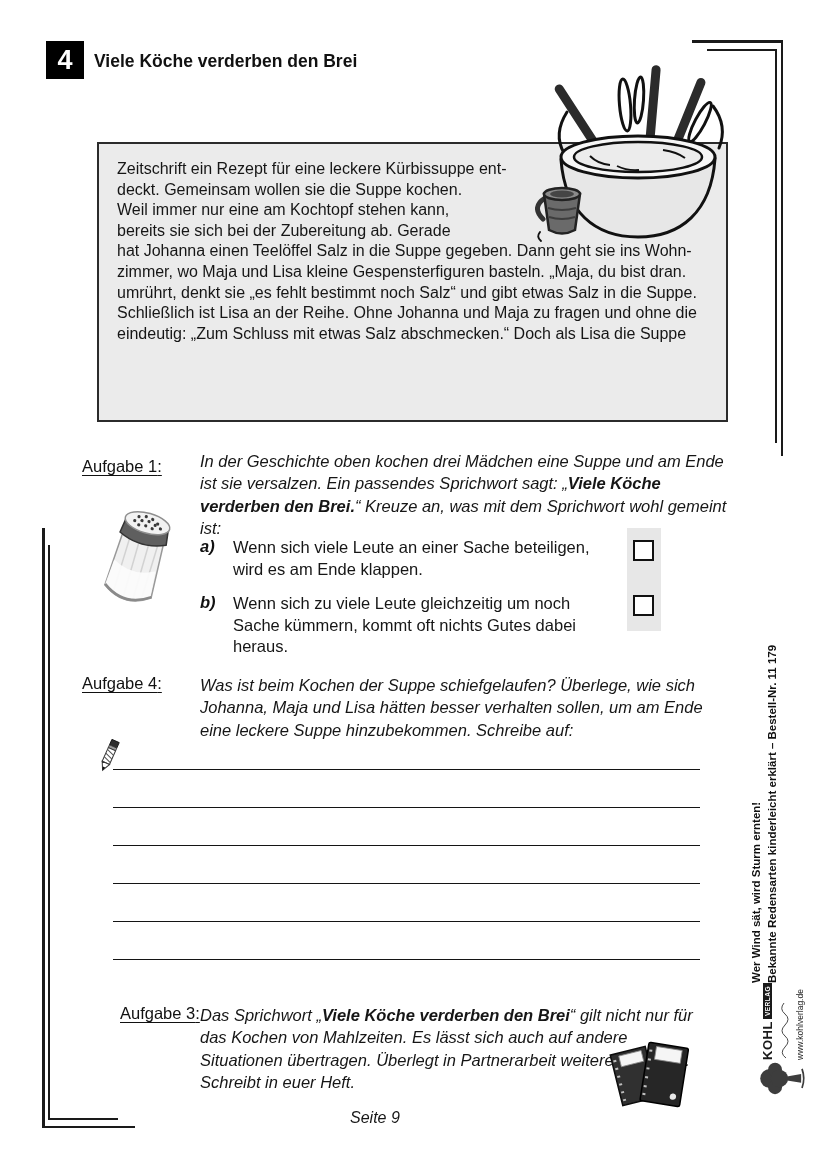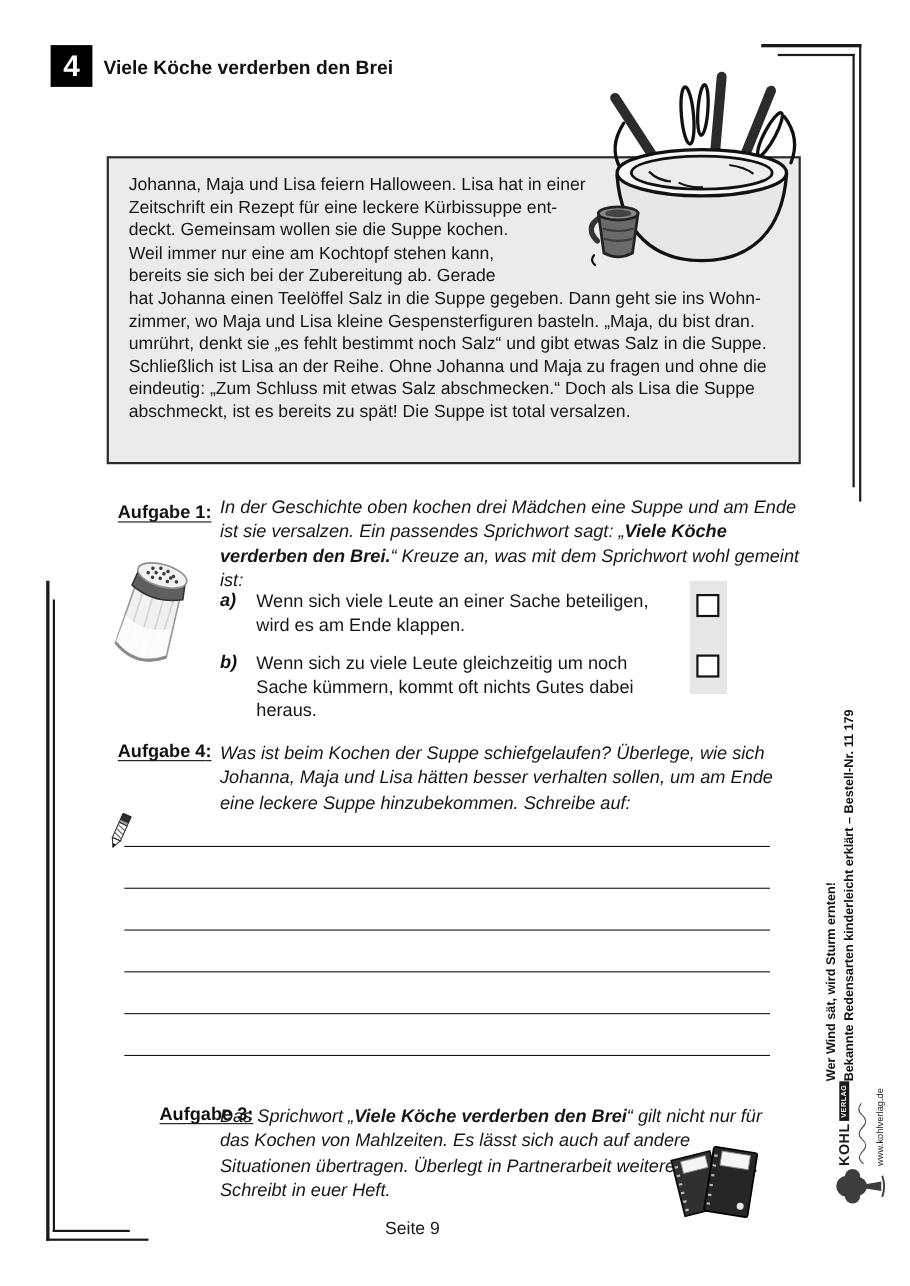--- a/index.html
+++ b/index.html
@@ -26,40 +26,40 @@
   }
   .story-line { font-size:16px; line-height:20.6px; white-space:nowrap; color:#161616; }
 
   .bowl-art { position:absolute; left:535px; top:60px; }
   .salt-art { position:absolute; left:86px; top:496px; }
   .pencil-art { position:absolute; left:97px; top:739px; }
   .books-art { position:absolute; left:604px; top:1036px; }
 
   
   .task-label {
-    position:absolute; left:107px; font-size:16.5px; font-weight:bold;
+    position:absolute; left:82px; font-size:16.5px; font-weight:normal;
     text-decoration:underline; text-underline-offset:3px;
   }
   .task-label .colon { text-decoration:none; }
   .task-text {
     position:absolute; left:200px; font-size:16.5px; font-style:italic;
     line-height:22.3px; color:#161616;
   }
   .task-text b { font-weight:bold; }
 
   .option { position:absolute; left:200px; width:400px; display:flex; }
   .option-key { font-weight:bold; font-style:italic; font-size:16.5px; width:33px; flex:none; }
   .option-text { font-size:16.5px; line-height:21.5px; width:372px; color:#161616; }
 
   .checkbox-strip { position:absolute; left:627px; top:528px; width:34px; height:103px; background:#e7e7e7; }
   .checkbox { position:absolute; left:633px; width:21px; height:21px; background:#fff; border:2.5px solid #111; }
 
   .writing-line { position:absolute; left:113px; width:587px; height:2px; border-bottom:1.6px solid #141414; }
 
-  .footer { position:absolute; left:350px; top:1109px; width:120px; font-size:16px; color:#161616; }
+  .footer { position:absolute; left:350px; top:1109px; width:120px; font-size:16px; font-style:italic; color:#161616; }
 
   
   .sidebar {
     position:absolute; left:742px; top:1095px; width:400px; height:85px;
     transform:rotate(-90deg); transform-origin:0 0;
     display:flex; align-items:flex-start;
   }
   .logo-block { width:112px; height:80px; display:flex; align-items:center; flex:none; }
   .logo-texts { margin-left:2px; }
   .logo-row { display:flex; align-items:center; }
@@ -81,31 +81,29 @@
   <div class="corner-line" style="left:780.5px; top:40px; width:2.5px; height:416px;"></div>
   <div class="corner-line" style="left:707px; top:49px; width:70px; height:2px;"></div>
   <div class="corner-line" style="left:775px; top:49px; width:2px; height:394px;"></div>
 
   <div class="corner-line" style="left:42px; top:528px; width:2.5px; height:600px;"></div>
   <div class="corner-line" style="left:42px; top:1125.5px; width:93px; height:2.5px;"></div>
   <div class="corner-line" style="left:47.5px; top:545px; width:2px; height:575px;"></div>
   <div class="corner-line" style="left:47.5px; top:1118px; width:70px; height:2px;"></div>
 
   <div class="story-box">
-    <div class="story-line">Johanna, Maja und Lisa feiern Halloween. Lisa hat in einer</div>
     <div class="story-line">Zeitschrift ein Rezept für eine leckere Kürbissuppe ent-</div>
     <div class="story-line">deckt. Gemeinsam wollen sie die Suppe kochen.</div>
     <div class="story-line">Weil immer nur eine am Kochtopf stehen kann,</div>
     <div class="story-line">bereits sie sich bei der Zubereitung ab. Gerade</div>
     <div class="story-line">hat Johanna einen Teelöffel Salz in die Suppe gegeben. Dann geht sie ins Wohn-</div>
     <div class="story-line">zimmer, wo Maja und Lisa kleine Gespensterfiguren basteln. „Maja, du bist dran.</div>
     <div class="story-line">umrührt, denkt sie „es fehlt bestimmt noch Salz“ und gibt etwas Salz in die Suppe.</div>
     <div class="story-line">Schließlich ist Lisa an der Reihe. Ohne Johanna und Maja zu fragen und ohne die</div>
     <div class="story-line">eindeutig: „Zum Schluss mit etwas Salz abschmecken.“ Doch als Lisa die Suppe</div>
-    <div class="story-line">abschmeckt, ist es bereits zu spät! Die Suppe ist total versalzen.</div>
   </div>
 
   <svg class="bowl-art" width="200" height="185" viewBox="0 0 200 185">
     <path d="M32,52 Q18,74 29,93" fill="none" stroke="#111" stroke-width="3" stroke-linecap="round"></path>
     <path d="M178,46 Q193,66 184,88" fill="none" stroke="#111" stroke-width="3" stroke-linecap="round"></path>
     <ellipse cx="90" cy="45" rx="5.5" ry="26" fill="#fff" stroke="#111" stroke-width="3" transform="rotate(-5 90 45)"></ellipse>
     <ellipse cx="104" cy="40" rx="4.5" ry="23" fill="#fff" stroke="#111" stroke-width="3" transform="rotate(4 104 40)"></ellipse>
     <ellipse cx="165" cy="62" rx="5" ry="22" fill="#fff" stroke="#111" stroke-width="3" transform="rotate(28 165 62)"></ellipse>
     <g transform="rotate(-33 60 85)">
       <rect x="56" y="14" width="9" height="80" rx="4.5" fill="#2b2b2b"></rect>

